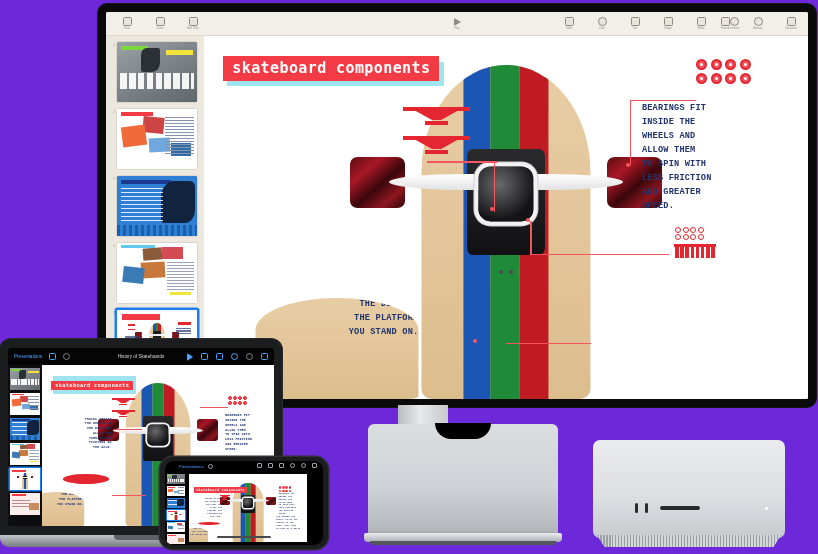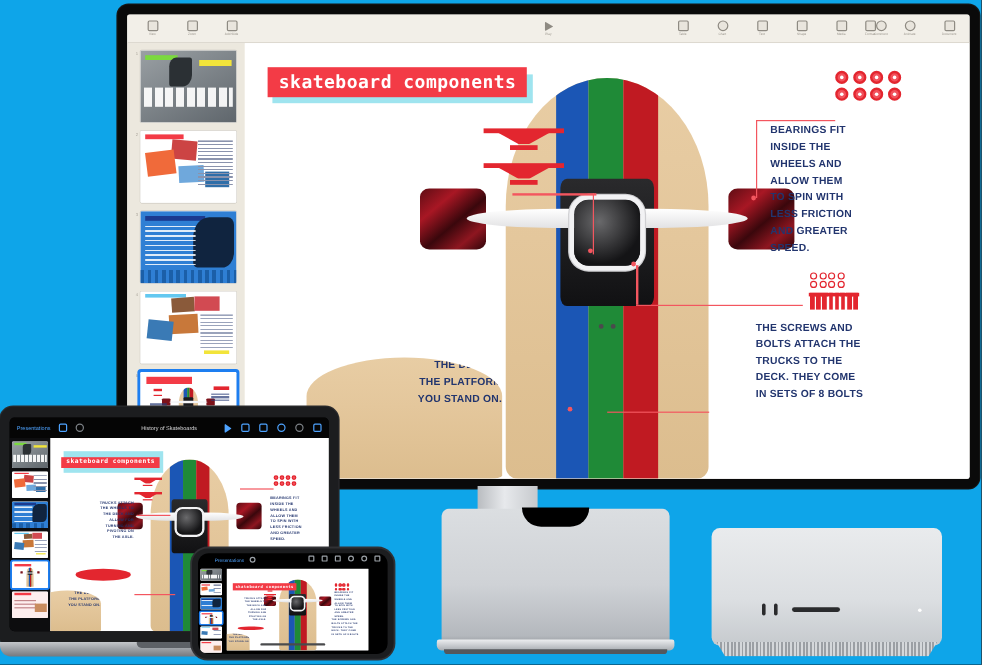--- a/index.html
+++ b/index.html
@@ -2,21 +2,21 @@
 <html><head>
 <meta charset="utf-8">
 <style>
   * { box-sizing: border-box; margin: 0; padding: 0; }
   html, body {
     width: 818px; height: 554px;
     background: #000;
     font-family: "Liberation Sans", sans-serif;
     overflow: hidden;
   }
-  #stage { position: relative; width: 818px; height: 554px; background:#0ea5e9; }
+  #stage { position: relative; width: 818px; height: 554px; background:#6d28d9; }
 
   
   .display-shell {
     position: absolute; left: 98px; top: 4px; width: 718px; height: 403px;
     background: #0a0a0a; border-radius: 9px;
     box-shadow: 0 0 0 1px #161616;
   }
   .display-screen {
     position: absolute; left: 8px; top: 8px; right: 8px; bottom: 8px;
     background: #fbf9f4; border-radius: 2px; overflow: hidden;
@@ -75,21 +75,21 @@
     display: inline-block; background: #f33b46; color: #fff;
     font-family: "DejaVu Sans Mono", monospace; font-weight: 700;
     font-size: 15px; letter-spacing: .4px; padding: 3px 9px 4px;
     position: relative; z-index: 2;
   }
   .title-shadow {
     position: absolute; left: 4px; top: 6px; right: -5px; bottom: -5px;
     background: #9fe4ef; z-index: 1;
   }
   .cap {
-    position: absolute; font-family: Liberation Sans, sans-serif;
+    position: absolute; font-family: Liberation Mono, monospace;
     color: #22356e; font-weight: 700; font-size: 8.6px; line-height: 1.62;
     letter-spacing: .2px; white-space: pre-line;
   }
   .cap.trucks { left: 3.8%; top: 28.8%; width: 27%; text-align: right; }
   .cap.bearings { left: 72.5%; top: 18.2%; width: 26%; text-align: left; }
   .cap.screws { left: 70.5%; top: 63.5%; width: 29%; text-align: left; }
   .cap.deck { left: 22%; top: 72.2%; width: 27%; text-align: right; }
 
   
   .board-wrap {
@@ -613,25 +613,20 @@
                 <div class="bolt"></div>
                 <div class="bolt"></div>
                 <div class="bolt"></div>
                 <div class="bolt"></div>
                 <div class="bolt"></div>
                 <div class="bolt"></div>
                 <div class="bolt"></div>
                 <div class="bolt"></div>
               </div>
             </div>
-            <div class="cap screws">THE SCREWS AND
-BOLTS ATTACH THE
-TRUCKS TO THE
-DECK. THEY COME
-IN SETS OF 8 BOLTS</div>
             <div class="lead" style="left:54%;top:60%;width:23%;height:1.4px;"></div>
             <div class="lead" style="left:54%;top:51%;width:1.4px;height:9%;"></div>
             <div class="lead-dot" style="left:53.3%;top:50%;"></div>
 
             <div class="cap deck">THE DECK IS
 THE PLATFORM
 YOU STAND ON.</div>
             <div class="lead" style="left:50%;top:84.5%;width:14%;height:1.4px;"></div>
             <div class="lead-dot" style="left:44.5%;top:83.6%;"></div>
           </div>

